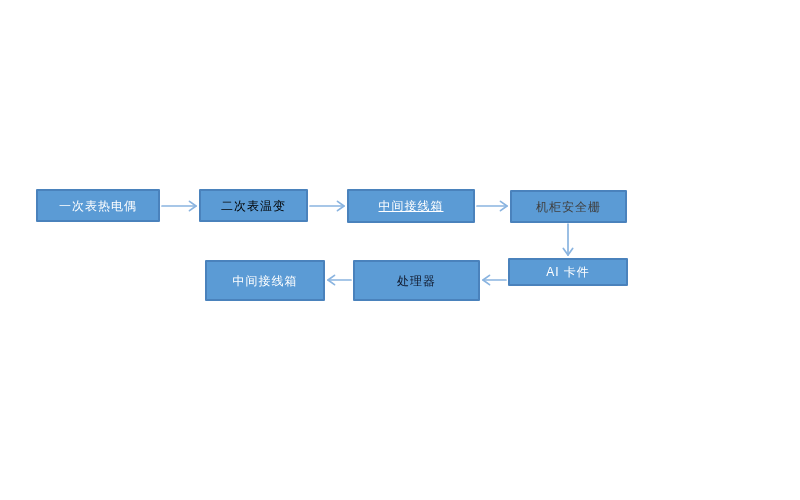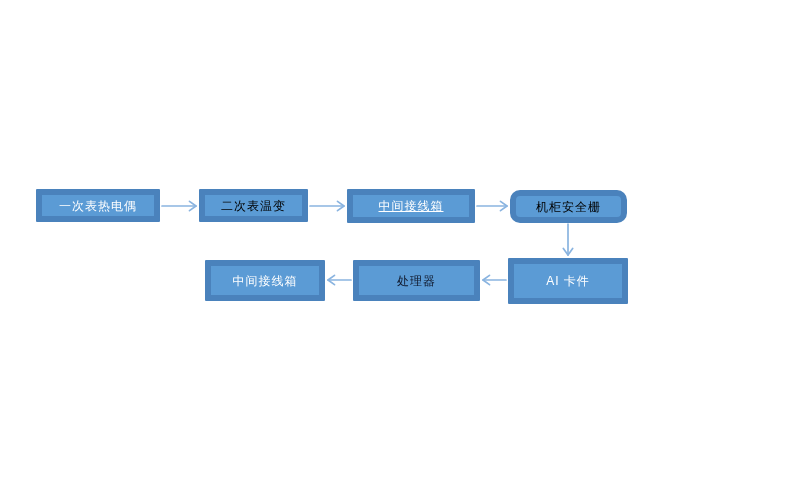--- a/index.html
+++ b/index.html
@@ -19,21 +19,21 @@
     position: absolute;
     left: 0;
     top: 0;
     width: 800px;
     height: 500px;
     pointer-events: none;
   }
   .node {
     position: absolute;
     box-sizing: border-box;
-    border: 6px solid #b91c1c;
+    border: 2px solid #b91c1c;
     border-radius: 1px;
     display: flex;
     align-items: center;
     justify-content: center;
     font-size: 12px;
     letter-spacing: 1px;
     line-height: 1;
     user-select: none;
   }
   .node span {
@@ -73,26 +73,26 @@
   <div id="nodes">
       <div class="node" style="left: 36px; top: 189px; width: 124px; height: 33px; background: rgb(91, 155, 213); border-color: rgb(74, 130, 188); color: rgb(255, 255, 255);">
         <span>一次表热电偶</span>
       </div>
       <div class="node" style="left: 199px; top: 189px; width: 109px; height: 33px; background: rgb(91, 155, 213); border-color: rgb(74, 130, 188); color: #000000;">
         <span>二次表温变</span>
       </div>
       <div class="node" style="left: 347px; top: 189px; width: 128px; height: 34px; background: rgb(91, 155, 213); border-color: rgb(74, 130, 188); color: rgb(255, 255, 255); text-decoration: underline;">
         <span>中间接线箱</span>
       </div>
-      <div class="node" style="left: 510px; top: 190px; width: 117px; height: 33px; background: rgb(91, 155, 213); border-color: rgb(74, 130, 188); color: #000000; border-radius: 10px;">
+      <div class="node" style="left: 510px; top: 190px; width: 117px; height: 33px; background: rgb(91, 155, 213); border-color: rgb(74, 130, 188); color: #404040;">
         <span>机柜安全栅</span>
       </div>
       <div class="node" style="left: 205px; top: 260px; width: 120px; height: 41px; background: rgb(91, 155, 213); border-color: rgb(74, 130, 188); color: rgb(255, 255, 255);">
         <span>中间接线箱</span>
       </div>
       <div class="node" style="left: 353px; top: 260px; width: 127px; height: 41px; background: rgb(91, 155, 213); border-color: rgb(74, 130, 188); color: #0f172a;">
         <span>处理器</span>
       </div>
-      <div class="node" style="left: 508px; top: 258px; width: 120px; height: 46px; background: rgb(91, 155, 213); border-color: rgb(74, 130, 188); color: rgb(255, 255, 255);">
+      <div class="node" style="left: 508px; top: 258px; width: 120px; height: 28px; background: rgb(91, 155, 213); border-color: rgb(74, 130, 188); color: rgb(255, 255, 255);">
         <span>AI 卡件</span>
       </div>
     </div>
 </div>
 
 </body></html>

